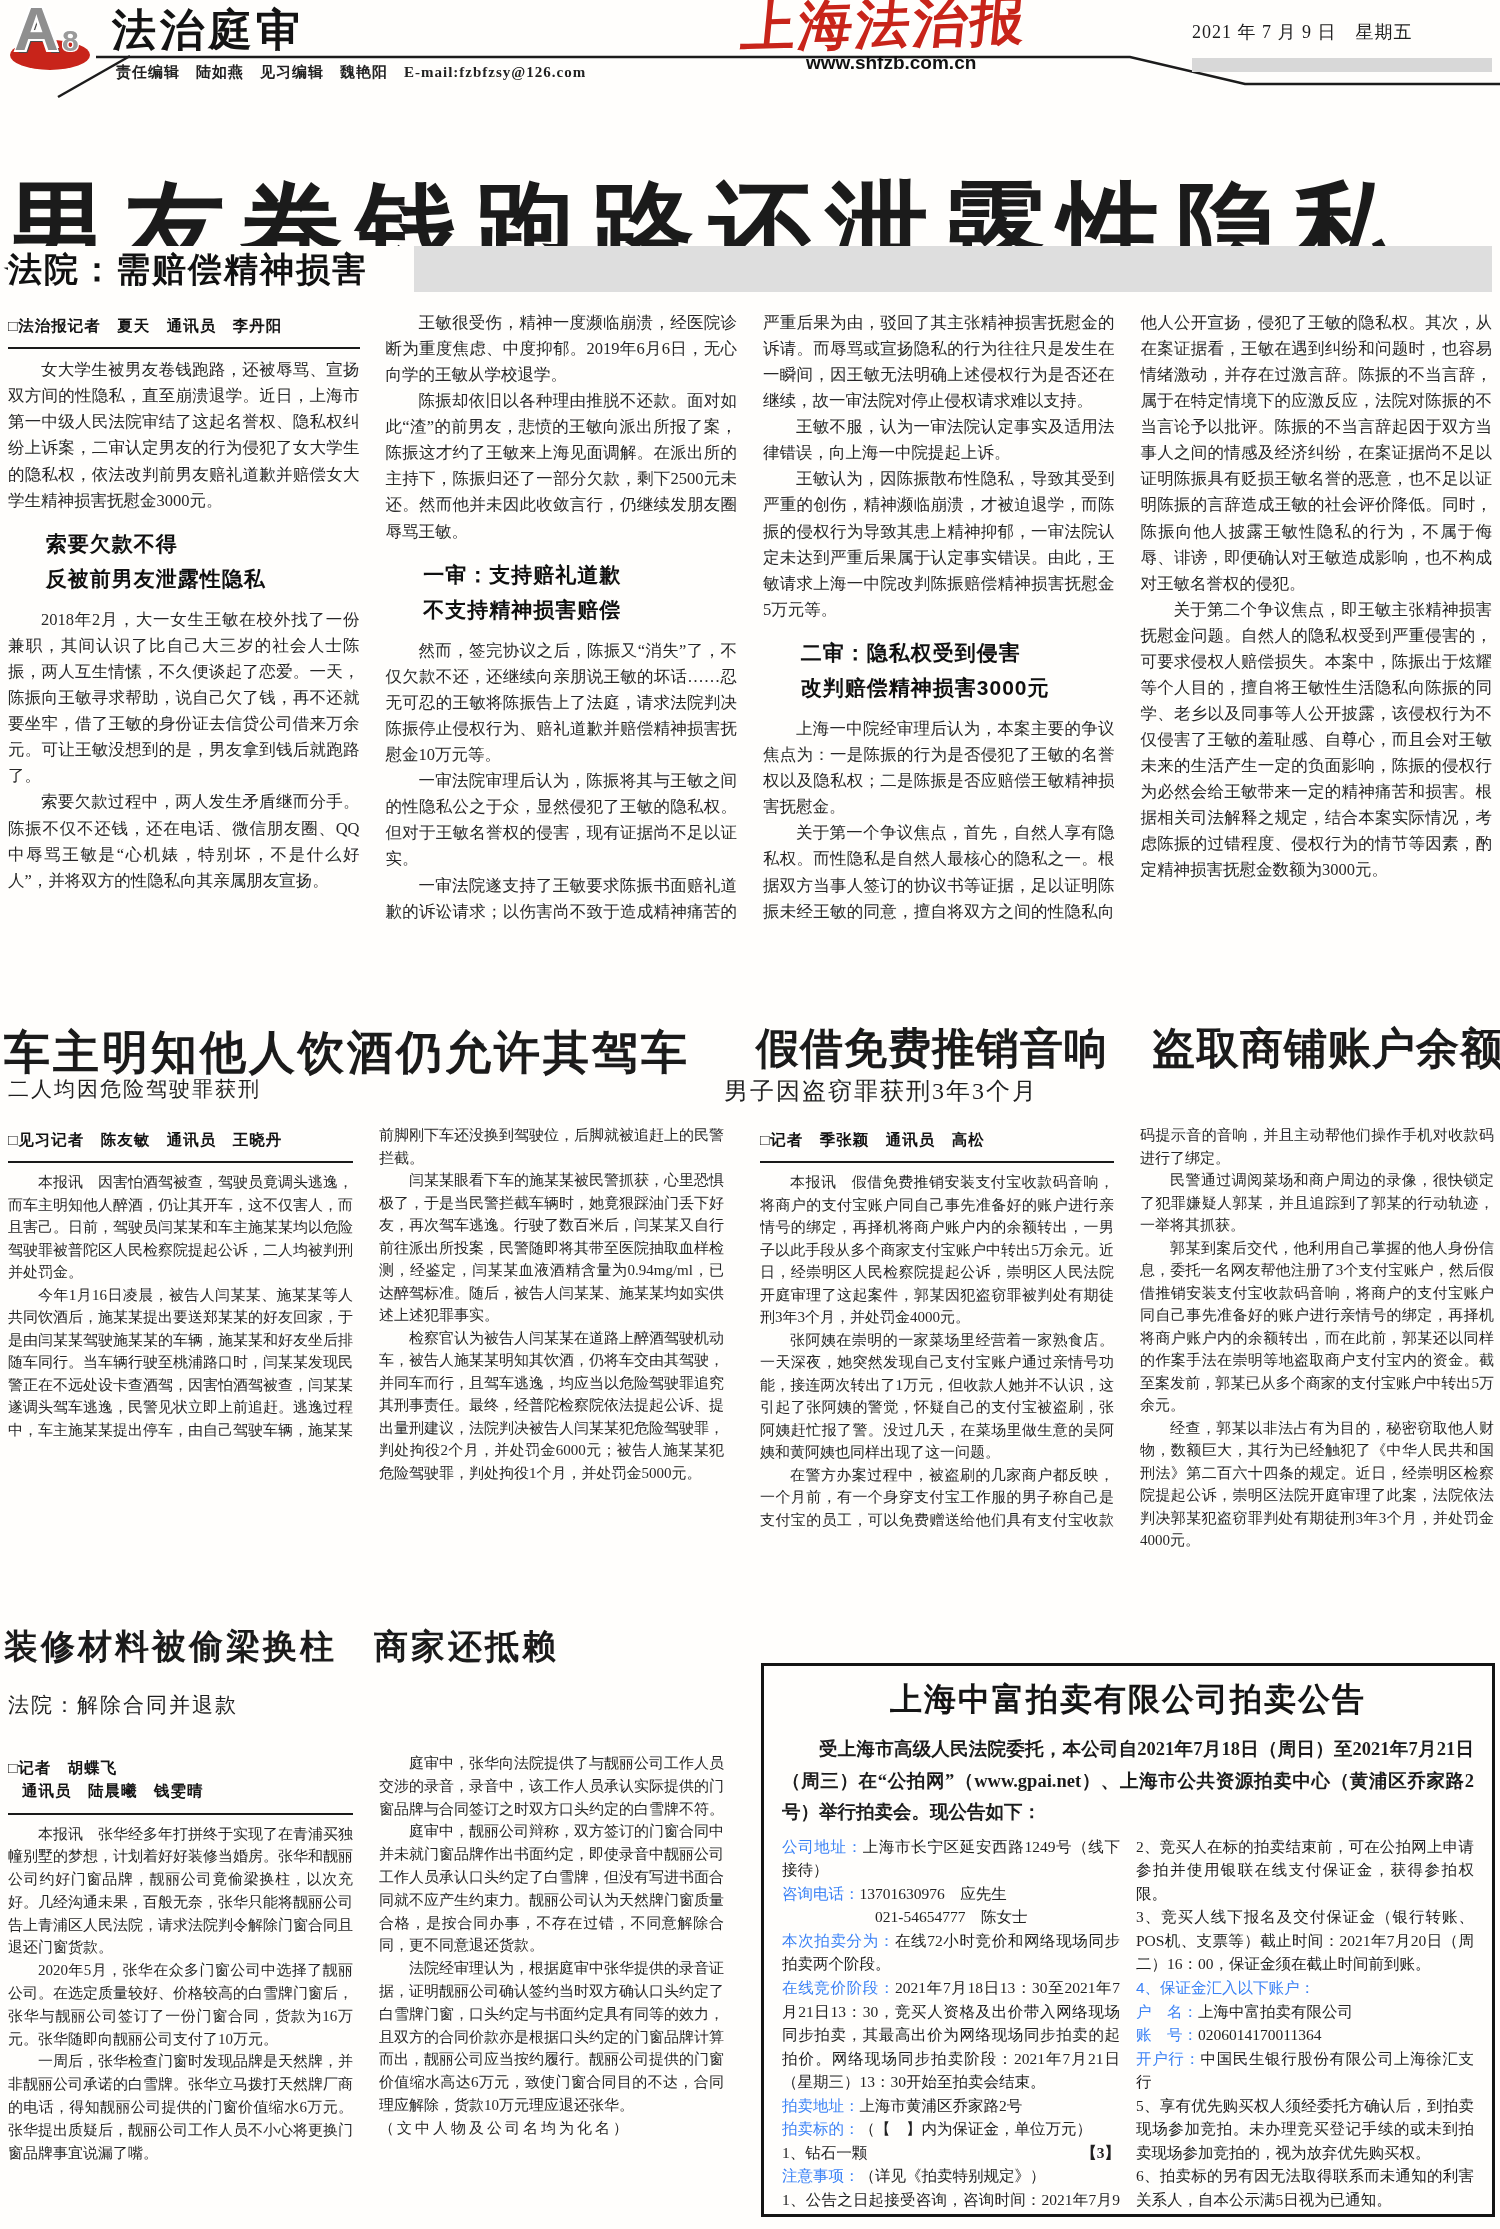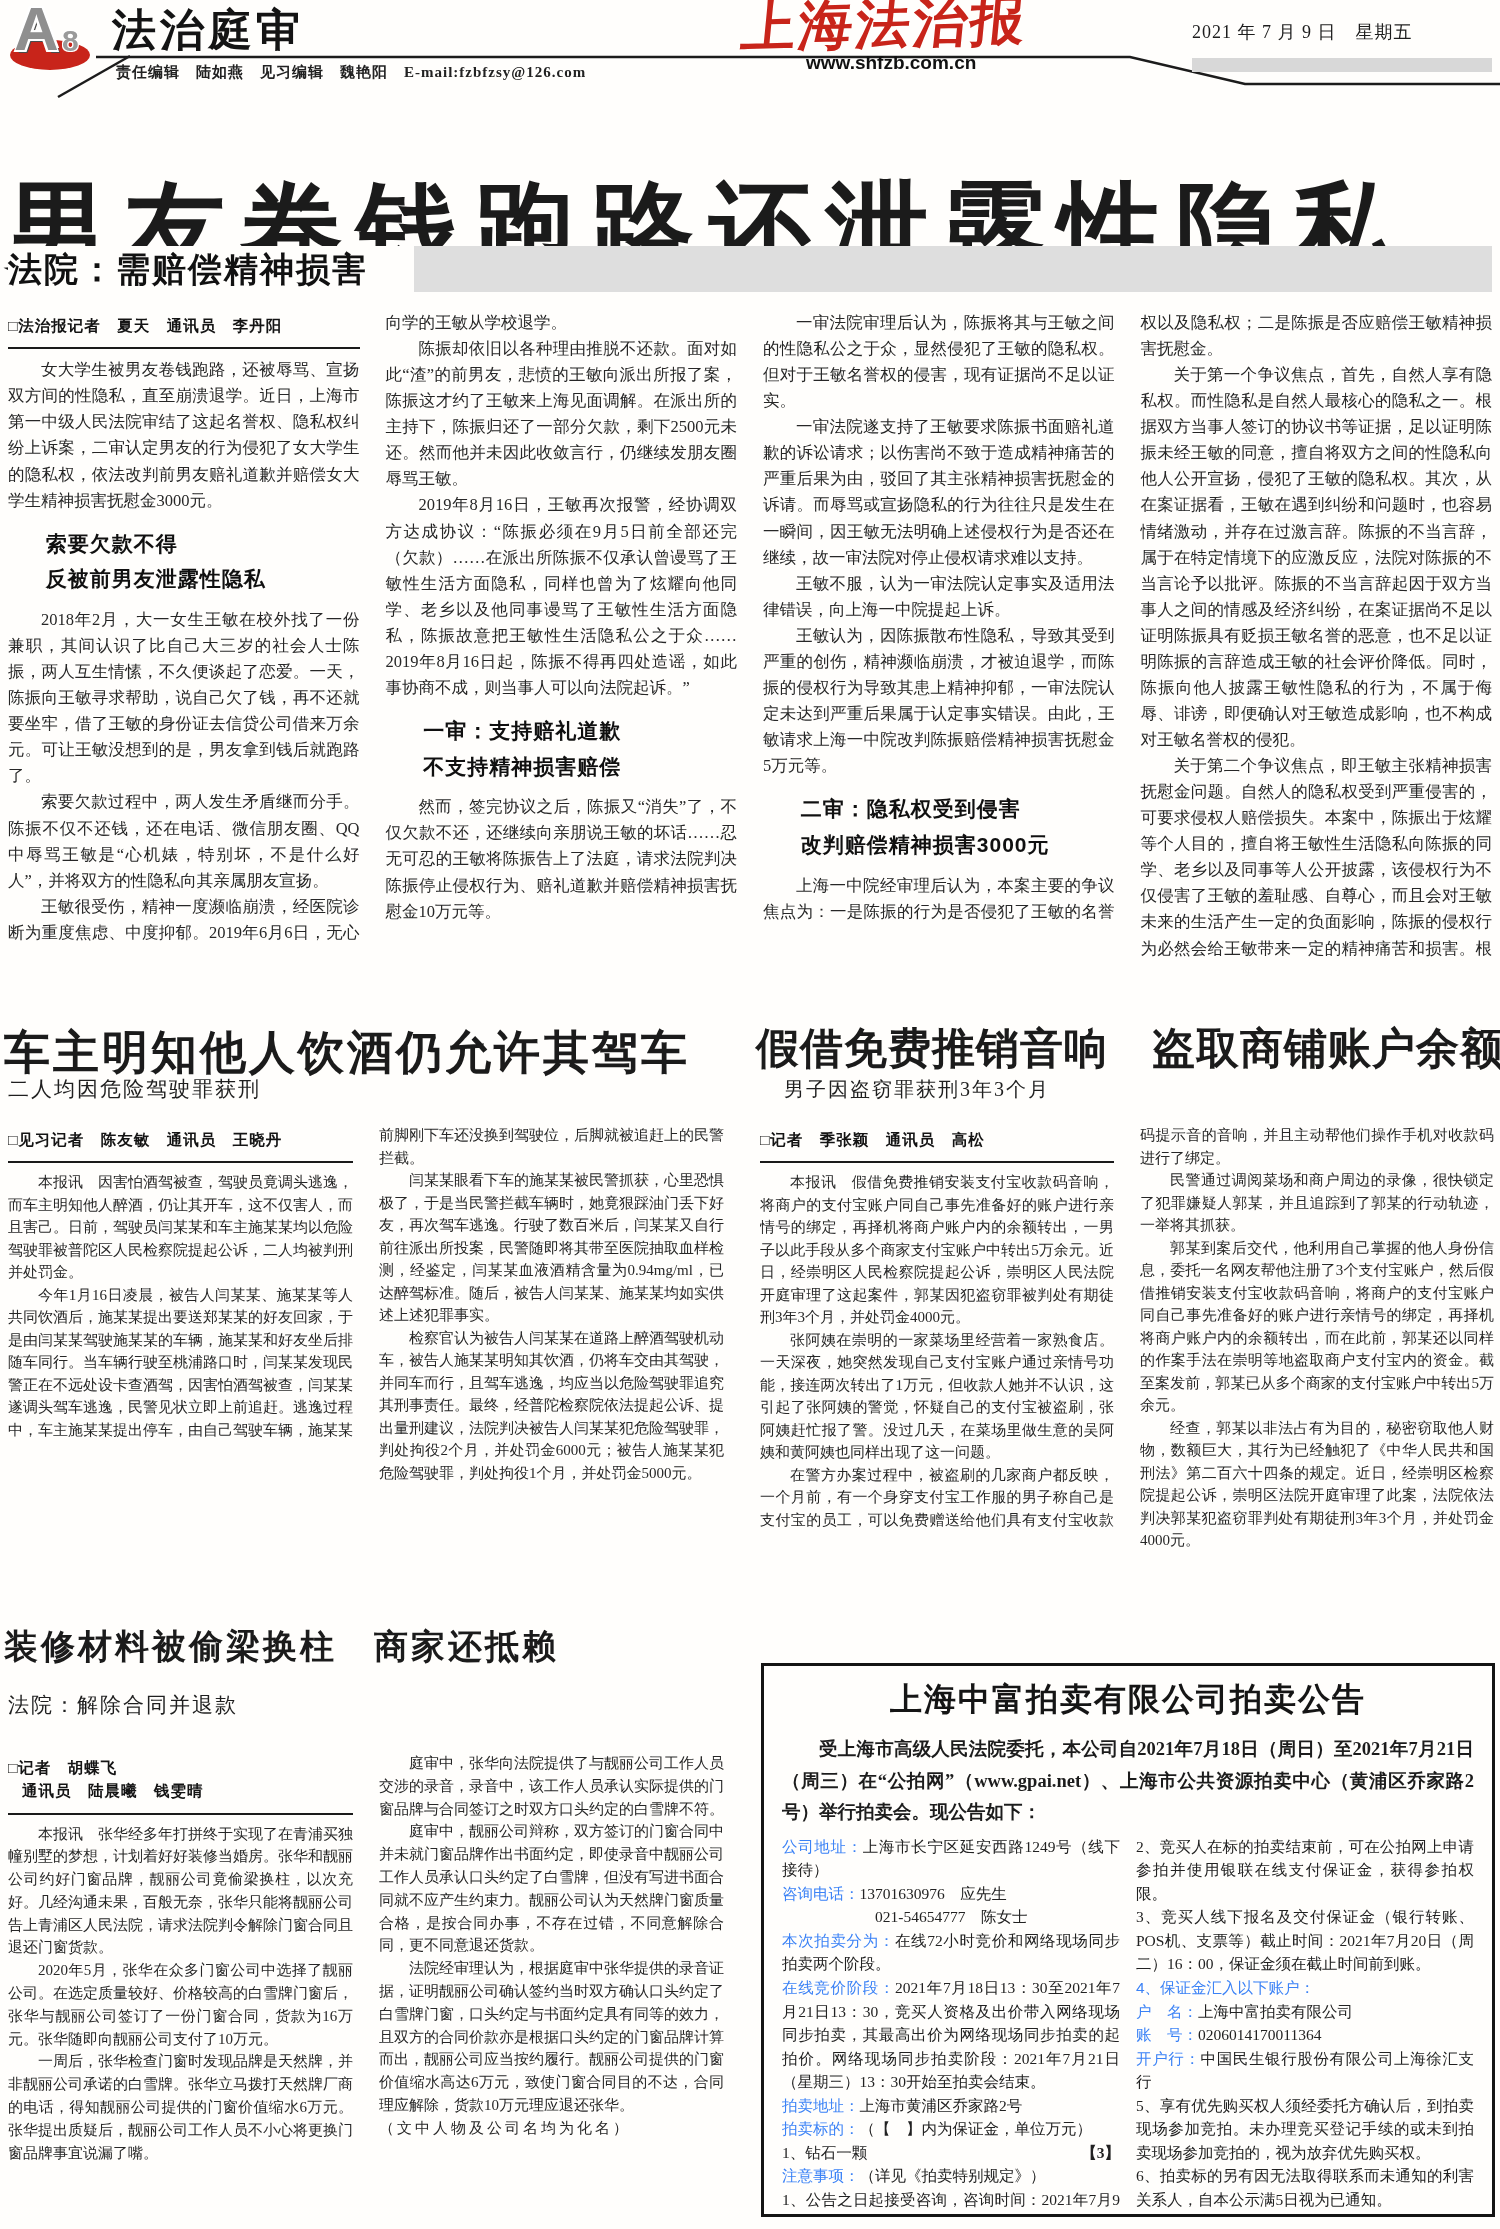--- a/index.html
+++ b/index.html
@@ -40,21 +40,21 @@
              padding-right:46px;font:700 34px/1 "Liberation Sans",sans-serif;color:#111;letter-spacing:2px;}
   .lead-body{left:8px;top:310px;width:1484px;height:654px;column-count:4;
              font-size:16.5px;line-height:1.58;overflow:hidden;}
   
   .dd-headline{left:4px;top:984px;font-size:46px;letter-spacing:3px;}
   .dd-deck{left:8px;top:1076px;}
   .dd-body{left:8px;top:1124px;width:716px;height:468px;column-count:2;
            font-size:15px;line-height:1.5;overflow:hidden;}
   
   .st-headline{left:756px;top:984px;font-size:43px;letter-spacing:1px;}
-  .st-deck{left:784px;top:1076px;font-size:20px;}
+  .st-deck{left:724px;top:1076px;font-size:24px;}
   .st-body{left:760px;top:1124px;width:734px;height:530px;column-count:2;
            font-size:15px;line-height:1.5;overflow:hidden;}
   
   .rn-headline{left:4px;top:1596px;font-size:34px;letter-spacing:3px;}
   .rn-deck{left:8px;top:1692px;}
   .rn-body{left:8px;top:1752px;width:716px;height:472px;column-count:2;
            font-size:15px;line-height:1.52;overflow:hidden;}
   
   .auction-box{left:761px;top:1663px;width:734px;height:554px;border:3px solid #141414;
                background:#fffefc;box-sizing:border-box;padding:10px 18px 10px;overflow:hidden;}
@@ -101,21 +101,20 @@
       <div class="byline">□法治报记者　夏天　通讯员　李丹阳</div>
     <p class="para">女大学生被男友卷钱跑路，还被辱骂、宣扬双方间的性隐私，直至崩溃退学。近日，上海市第一中级人民法院审结了这起名誉权、隐私权纠纷上诉案，二审认定男友的行为侵犯了女大学生的隐私权，依法改判前男友赔礼道歉并赔偿女大学生精神损害抚慰金3000元。</p>
         <div class="crosshead">
           <div>索要欠款不得</div>
           <div>反被前男友泄露性隐私</div>
         </div>
         <p class="para">2018年2月，大一女生王敏在校外找了一份兼职，其间认识了比自己大三岁的社会人士陈振，两人互生情愫，不久便谈起了恋爱。一天，陈振向王敏寻求帮助，说自己欠了钱，再不还就要坐牢，借了王敏的身份证去信贷公司借来万余元。可让王敏没想到的是，男友拿到钱后就跑路了。</p>
         <p class="para">索要欠款过程中，两人发生矛盾继而分手。陈振不仅不还钱，还在电话、微信朋友圈、QQ中辱骂王敏是“心机婊，特别坏，不是什么好人”，并将双方的性隐私向其亲属朋友宣扬。</p>
         <p class="para">王敏很受伤，精神一度濒临崩溃，经医院诊断为重度焦虑、中度抑郁。2019年6月6日，无心向学的王敏从学校退学。</p>
         <p class="para">陈振却依旧以各种理由推脱不还款。面对如此“渣”的前男友，悲愤的王敏向派出所报了案，陈振这才约了王敏来上海见面调解。在派出所的主持下，陈振归还了一部分欠款，剩下2500元未还。然而他并未因此收敛言行，仍继续发朋友圈辱骂王敏。</p>
-        <p class="para">2019年8月16日，王敏再次报警，经协调双方达成协议：“陈振必须在9月5日前全部还完（欠款）……在派出所陈振不仅承认曾谩骂了王敏性生活方面隐私，同样也曾为了炫耀向他同学、老乡以及他同事谩骂了王敏性生活方面隐私，陈振故意把王敏性生活隐私公之于众……2019年8月16日起，陈振不得再四处造谣，如此事协商不成，则当事人可以向法院起诉。”</p>
         <div class="crosshead">
           <div>一审：支持赔礼道歉</div>
           <div>不支持精神损害赔偿</div>
         </div>
         <p class="para">然而，签完协议之后，陈振又“消失”了，不仅欠款不还，还继续向亲朋说王敏的坏话……忍无可忍的王敏将陈振告上了法庭，请求法院判决陈振停止侵权行为、赔礼道歉并赔偿精神损害抚慰金10万元等。</p>
         <p class="para">一审法院审理后认为，陈振将其与王敏之间的性隐私公之于众，显然侵犯了王敏的隐私权。但对于王敏名誉权的侵害，现有证据尚不足以证实。</p>
         <p class="para">一审法院遂支持了王敏要求陈振书面赔礼道歉的诉讼请求；以伤害尚不致于造成精神痛苦的严重后果为由，驳回了其主张精神损害抚慰金的诉请。而辱骂或宣扬隐私的行为往往只是发生在一瞬间，因王敏无法明确上述侵权行为是否还在继续，故一审法院对停止侵权请求难以支持。</p>
         <p class="para">王敏不服，认为一审法院认定事实及适用法律错误，向上海一中院提起上诉。</p>
         <p class="para">王敏认为，因陈振散布性隐私，导致其受到严重的创伤，精神濒临崩溃，才被迫退学，而陈振的侵权行为导致其患上精神抑郁，一审法院认定未达到严重后果属于认定事实错误。由此，王敏请求上海一中院改判陈振赔偿精神损害抚慰金5万元等。</p>
         <div class="crosshead">

